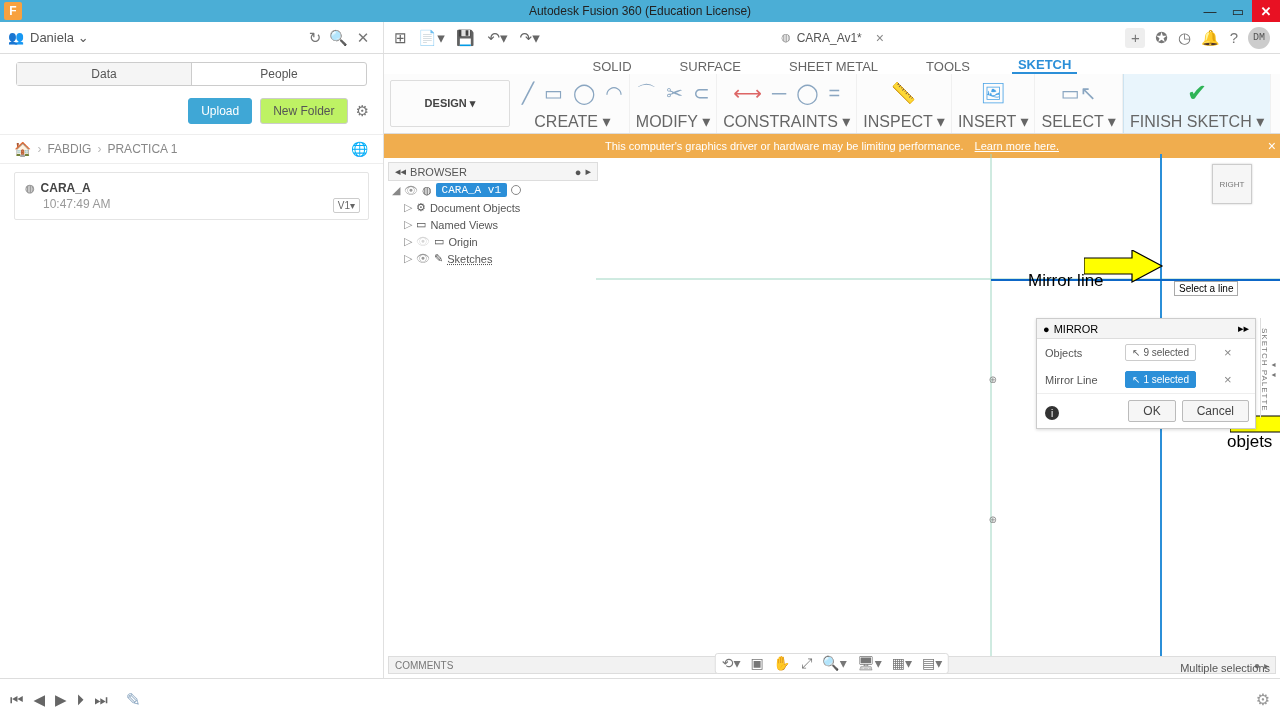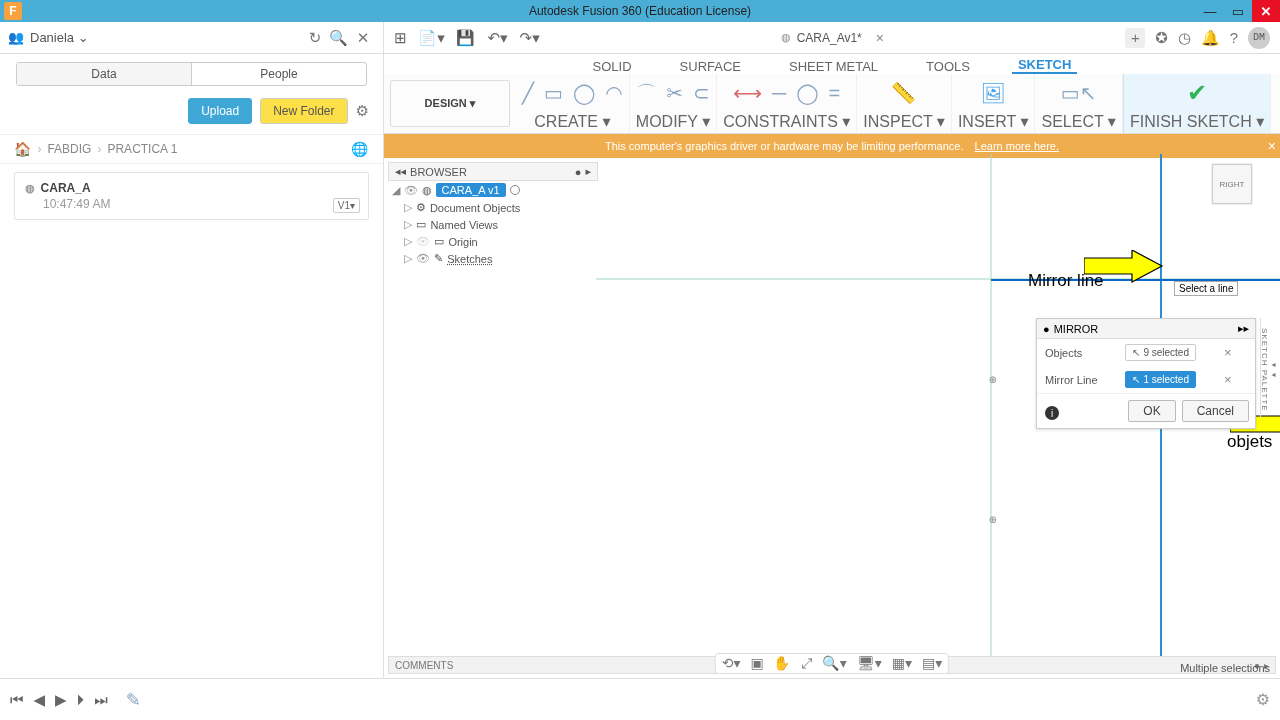--- a/index.html
+++ b/index.html
@@ -22,21 +22,21 @@
   .topzone .right .tabclose{color:#888;font-size:14px;margin-left:8px;}
   .topzone .right .tabend{display:flex;align-items:center;gap:10px;padding:0 10px;color:#777;font-size:15px;}
   .topzone .right .tabend .plus{background:#eee;border-radius:3px;width:20px;height:20px;display:flex;align-items:center;justify-content:center;}
   .topzone .right .tabend .dm{background:#ccc;border-radius:50%;width:22px;height:22px;font-size:10px;display:flex;align-items:center;justify-content:center;color:#555;font-family:Liberation Mono, monospace;}
   .main{display:flex;height:calc(100% - 22px - 32px - 42px);}
   .leftpanel{width:384px;border-right:1px solid #e0e0e0;background:#fff;display:flex;flex-direction:column;}
   .seg{display:flex;margin:8px 16px;border:1px solid #ccc;border-radius:3px;height:24px;font-size:12px;}
   .seg div{flex:1;display:flex;align-items:center;justify-content:center;color:#555;}
   .seg div:first-child{border-right:1px solid #ccc;background:#f5f5f5;}
   .uploadrow{display:flex;justify-content:flex-end;gap:8px;padding:4px 14px 10px;align-items:center;}
-  .btn{height:26px;padding:0 12px;border:1px solid #ccc;border-radius:3px;font-size:12px;color:#555;display:flex;align-items:center;background:#fde047;}
+  .btn{height:26px;padding:0 12px;border:1px solid #ccc;border-radius:3px;font-size:12px;color:#555;display:flex;align-items:center;background:#bef264;}
   .btn.primary{background:#3fa7d6;color:#fff;border-color:#3fa7d6;}
   .gear{color:#777;font-size:15px;}
   .breadcrumb{display:flex;align-items:center;gap:6px;padding:6px 14px;font-size:12px;color:#888;border-top:1px solid #eee;border-bottom:1px solid #eee;}
   .breadcrumb .home{font-size:14px;color:#777;}
   .breadcrumb .sep{color:#bbb;}
   .breadcrumb .globe{margin-left:auto;color:#999;font-size:14px;}
   .filecard{border:1px solid #e4e4e4;margin:8px 14px;padding:8px 10px;border-radius:2px;font-size:12px;color:#666;position:relative;}
   .filecard .fname{color:#444;font-weight:600;display:flex;align-items:center;gap:6px;}
   .filecard .fname .cube{color:#999;font-size:11px;}
   .filecard .time{color:#999;margin-left:18px;margin-top:2px;}
@@ -55,21 +55,21 @@
   .banner{height:24px;background:#f0ad4e;color:#fff;font-size:11px;display:flex;align-items:center;justify-content:center;gap:4px;}
   .banner a{color:#fff;text-decoration:underline;}
   .banner .bx{position:absolute;right:4px;color:#fff;font-size:14px;}
   .bannerwrap{position:relative;}
   .browser{position:absolute;left:4px;top:108px;width:210px;background:#fff;font-size:11px;color:#555;}
   .browser .bhead{background:#f5f5f5;border:1px solid #ddd;padding:2px 6px;display:flex;align-items:center;gap:4px;}
   .browser .bhead .flex1{flex:1;}
   .browser .brow{display:flex;align-items:center;gap:4px;padding:2px 4px;}
   .browser .brow .tri{width:8px;text-align:center;color:#888;}
   .browser .brow .eye{color:#999;font-size:11px;}
-  .browser .brow.sel span.tag{background:#2b8fd8;color:#fff;padding:1px 6px;border-radius:2px;}
+  .browser .brow.sel span.tag{background:#2b8fd8;color:#fff;padding:1px 6px;border-radius:2px;font-family:Liberation Mono, monospace;}
   .browser .brow .radio{width:10px;height:10px;border:1px solid #888;border-radius:50%;}
   .sketchsvg{position:absolute;left:212px;top:100px;}
   .tooltip{position:absolute;left:790px;top:227px;background:#fff;border:1px solid #aaa;font-size:10px;padding:1px 4px;}
   .annot{position:absolute;font-size:17px;color:#000;}
   .arrow{position:absolute;}
   .mirrorpanel{position:absolute;right:24px;top:264px;width:220px;background:#fff;border:1px solid #ccc;font-size:11px;box-shadow:0 1px 3px rgba(0,0,0,0.15);}
   .mirrorpanel .mh{background:#f4f4f4;padding:3px 6px;display:flex;align-items:center;border-bottom:1px solid #ddd;}
   .mirrorpanel .row{display:flex;align-items:center;padding:5px 8px;gap:24px;}
   .mirrorpanel .lab{width:56px;color:#555;}
   .mirrorpanel .chip{border:1px solid #ccc;padding:2px 6px;border-radius:2px;font-size:10px;display:flex;align-items:center;gap:3px;color:#555;}

